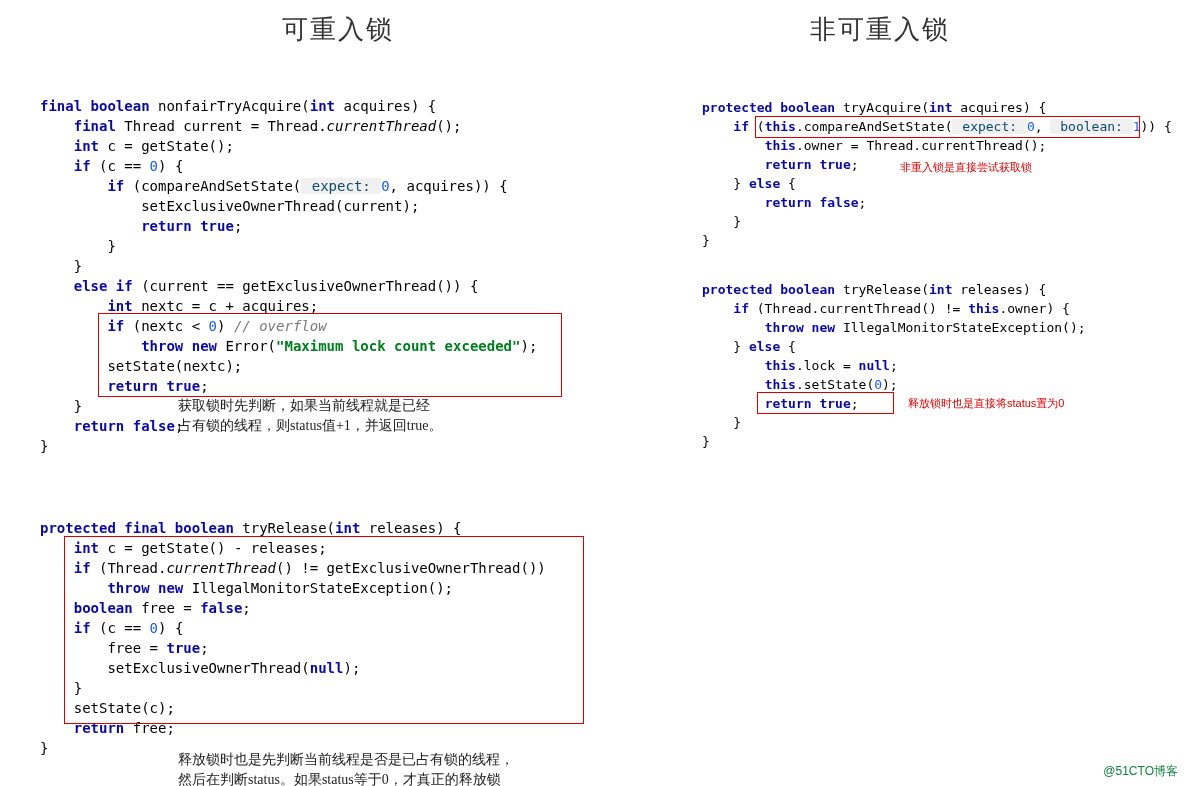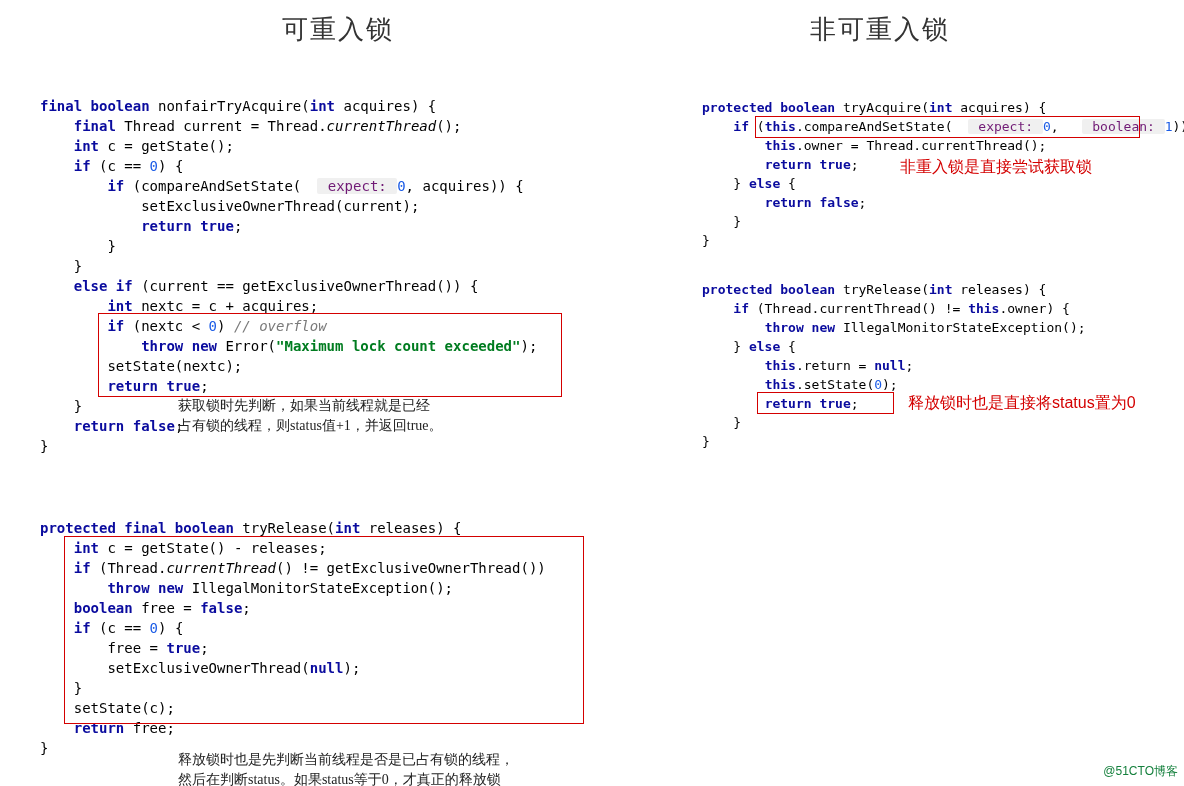--- a/index.html
+++ b/index.html
@@ -22,41 +22,41 @@
     position: absolute;
     font-family: Menlo, Consolas, monospace;
     font-size: 14px;
     line-height: 20px;
     color: #000;
     white-space: pre;
   }
   .kw { color: #0a0b9e; font-weight: bold; }
   .num { color: #1a5be6; }
   .str { color: #007c20; font-weight: bold; }
-  .hint { color: #701a75; background: #f0f0f0; border-radius: 2px; padding: 0 2px; margin-left: 16px; }
+  .hint { color: #0c4a6e; background: #f0f0f0; border-radius: 2px; padding: 0 2px; }
   .comm { color: #7a7a7a; font-style: italic; }
   .func { font-style: italic; }
   .redbox {
     position: absolute;
     border: 1.5px solid #d40000;
     background: transparent;
     pointer-events: none;
   }
   .anno {
     position: absolute;
     font-family: "Songti SC", "SimSun", serif;
     font-size: 14px;
     color: #222;
     line-height: 20px;
     white-space: pre;
   }
   .anno-red {
     position: absolute;
     font-family: "PingFang SC", sans-serif;
-    font-size: 16px;
+    font-size: 11px;
     color: #d40000;
     line-height: 18px;
     white-space: pre;
   }
   .watermark {
     position: absolute;
     right: 6px;
     bottom: 6px;
     font-size: 12px;
     color: #15803d;
@@ -119,21 +119,21 @@
     <span>}</span>
 <span>}</span></div>
 
 <div class="redbox" style="left:755px; top:116px; width:383px; height:20px;"></div>
 <div class="anno-red" style="left:900px; top:158px;">非重入锁是直接尝试获取锁</div>
 
 <div class="code" style="left:702px; top:280px; font-size:13px; line-height:19px;"><span class="kw">protected boolean</span><span> tryRelease(</span><span class="kw">int</span><span> releases) {</span>
     <span class="kw">if</span><span> (Thread.currentThread() != </span><span class="kw">this</span><span>.owner) {</span>
         <span class="kw">throw new</span><span> IllegalMonitorStateException();</span>
     <span>} </span><span class="kw">else</span><span> {</span>
-        <span class="kw">this</span><span>.return = </span><span class="kw">null</span><span>;</span>
+        <span class="kw">this</span><span>.lock = </span><span class="kw">null</span><span>;</span>
         <span class="kw">this</span><span>.setState(</span><span class="num">0</span><span>);</span>
         <span class="kw">return true</span><span>;</span>
     <span>}</span>
 <span>}</span></div>
 
 <div class="redbox" style="left:757px; top:392px; width:135px; height:20px;"></div>
 <div class="anno-red" style="left:908px; top:394px;">释放锁时也是直接将status置为0</div>
 
 <div class="watermark">@51CTO博客</div>
 

